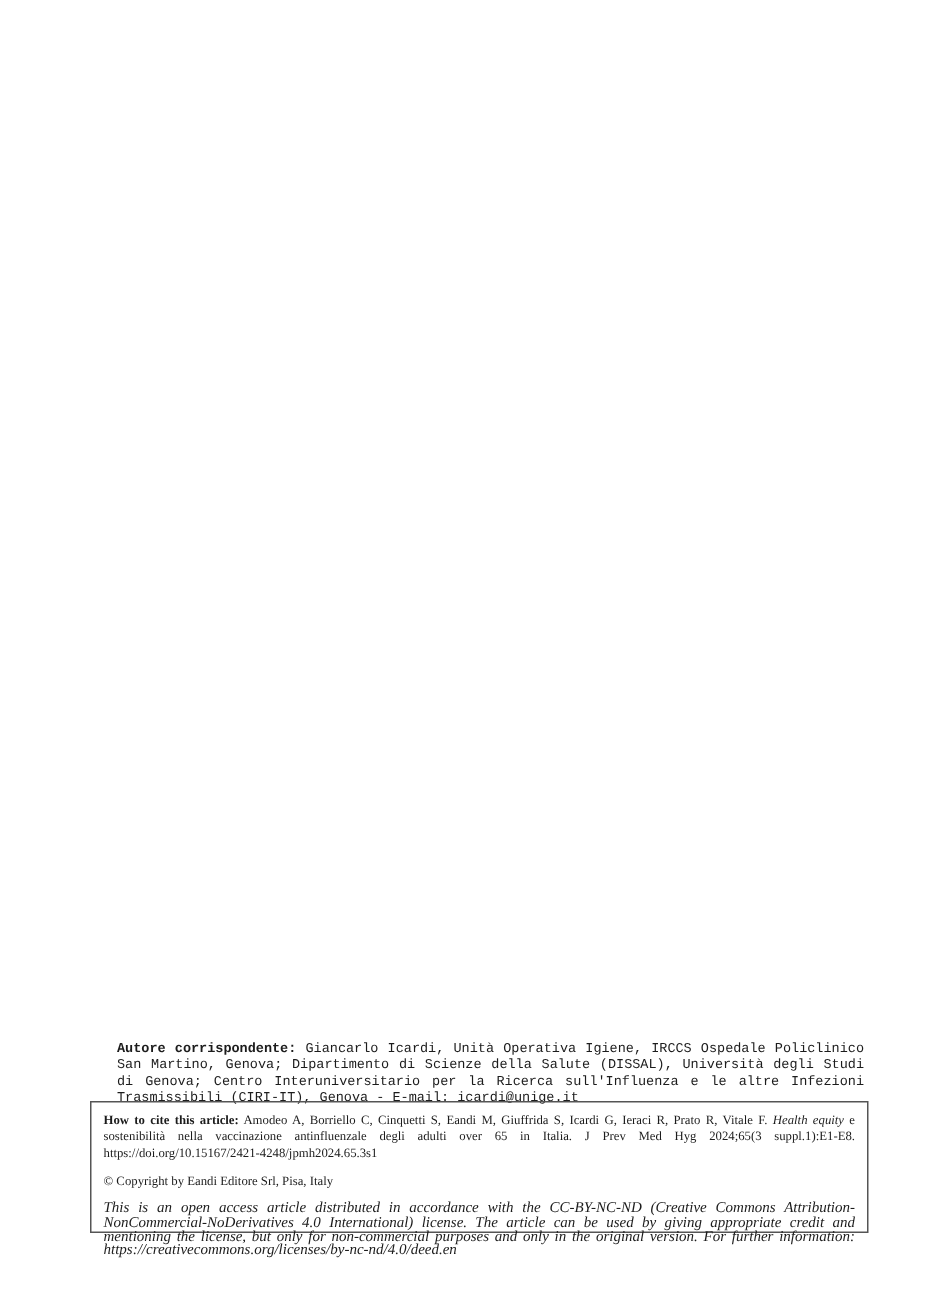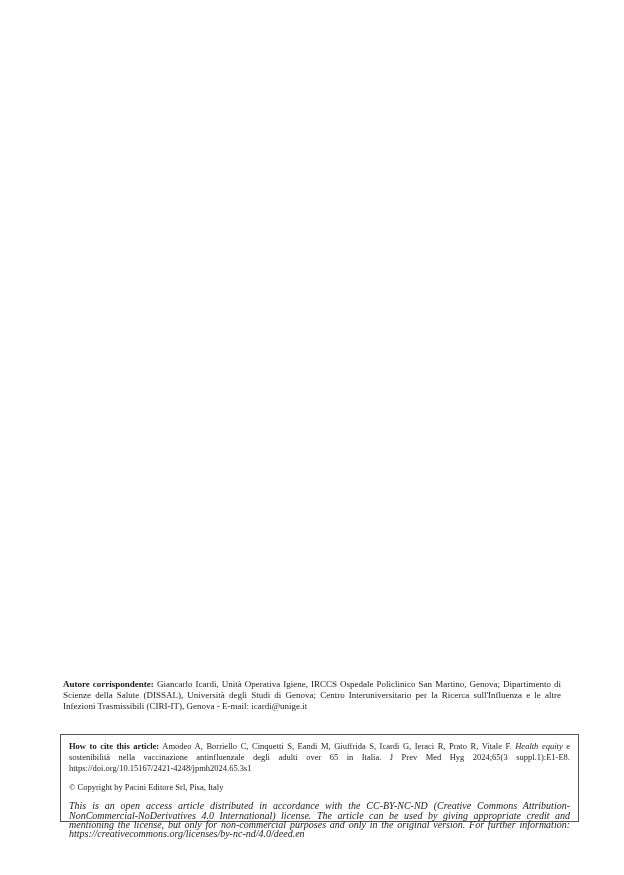--- a/index.html
+++ b/index.html
@@ -14,24 +14,25 @@
     background: #ffffff;
     font-family: "Liberation Serif", "DejaVu Serif", serif;
     color: #1c1c1c;
     overflow: hidden;
   }
   .correspondence {
     position: absolute;
     left: 63px;
     top: 679px;
     width: 498px;
-    margin: 0;
+    margin: 15px;
     font-size: 9px;
     line-height: 11px;
     text-align: justify;
+    font-family: Liberation Mono, monospace;
   }
   .correspondence b {
     font-weight: bold;
   }
   .cite-box {
     position: absolute;
     left: 60px;
     top: 734px;
     width: 519px;
     height: 88px;
@@ -68,17 +69,17 @@
 </style>
 </head>
 <body>
 
 <div class="page">
 
   <p class="correspondence"><b>Autore corrispondente:</b><span> Giancarlo Icardi, Unità Operativa Igiene, IRCCS Ospedale Policlinico San Martino, Genova; Dipartimento di Scienze della Salute (DISSAL), Università degli Studi di Genova; Centro Interuniversitario per la Ricerca sull'Influenza e le altre Infezioni Trasmissibili (CIRI-IT), Genova - E-mail: icardi@unige.it</span></p>
 
   <div class="cite-box">
     <p class="cite-text"><b>How to cite this article:</b><span> Amodeo A, Borriello C, Cinquetti S, Eandi M, Giuffrida S, Icardi G, Ieraci R, Prato R, Vitale F. </span><em>Health equity</em><span> e sostenibilità nella vaccinazione antinfluenzale degli adulti over 65 in Italia. J Prev Med Hyg 2024;65(3 suppl.1):E1-E8. https://doi.org/10.15167/2421-4248/jpmh2024.65.3s1</span></p>
-    <p class="copyright-line">© Copyright by Pacini Editore Srl, Pisa, Italy</p>
+    <p class="copyright-line">© Copyright by Eandi Editore Srl, Pisa, Italy</p>
     <p class="license-text">This is an open access article distributed in accordance with the CC-BY-NC-ND (Creative Commons Attribution-NonCommercial-NoDerivatives 4.0 International) license. The article can be used by giving appropriate credit and mentioning the license, but only for non-commercial purposes and only in the original version. For further information: https://creativecommons.org/licenses/by-nc-nd/4.0/deed.en</p>
   </div>
 
 </div>
 
 </body></html>

